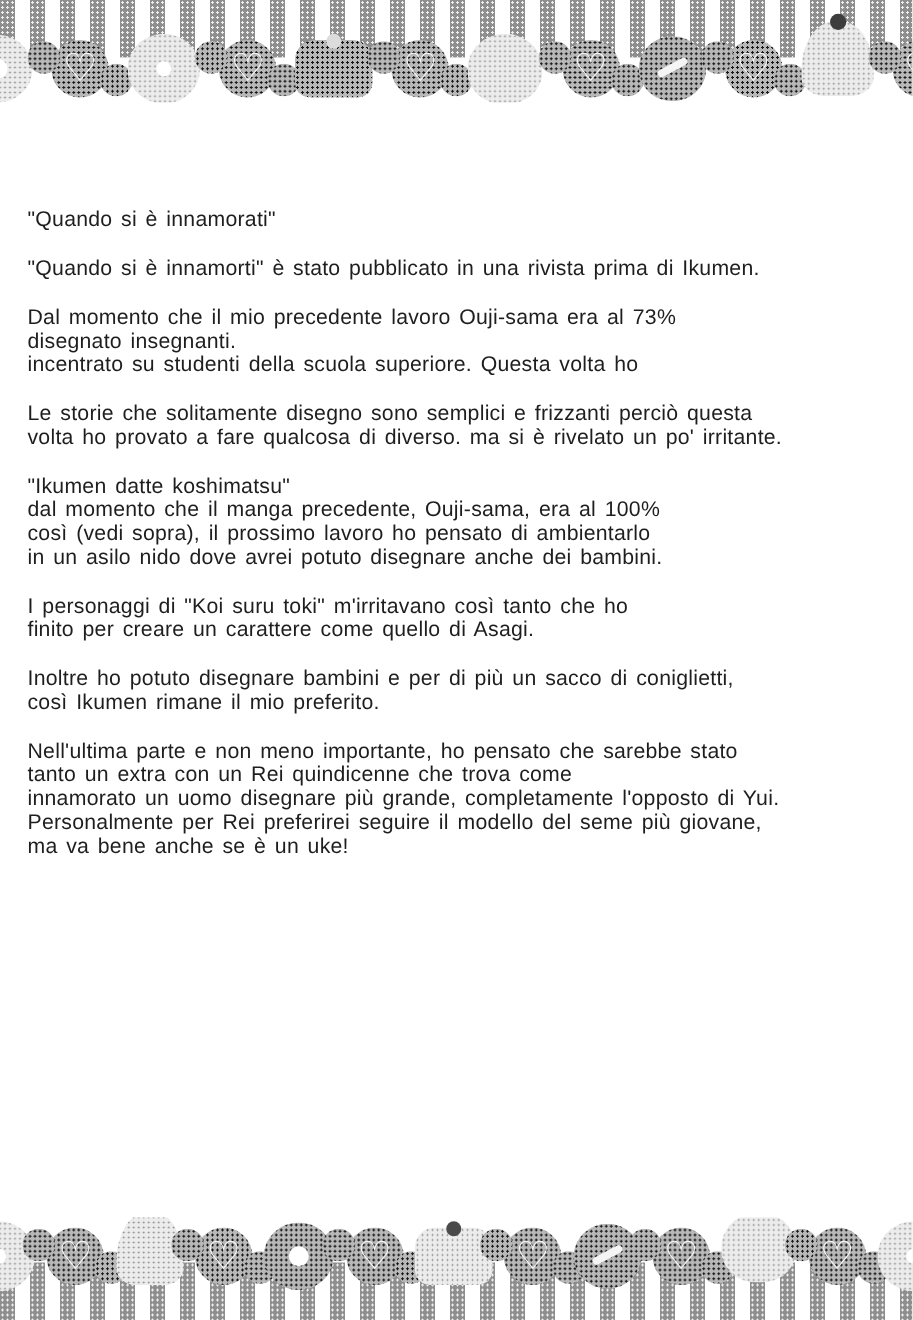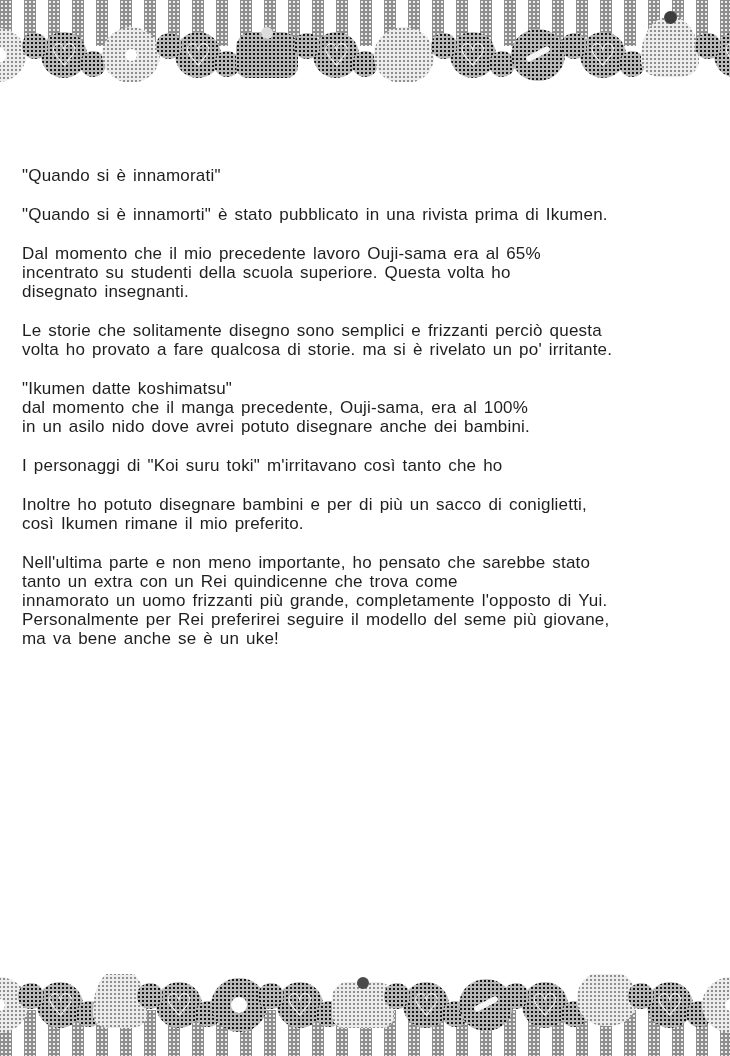--- a/index.html
+++ b/index.html
@@ -157,44 +157,46 @@
 </div>
 
 <div class="content">
   <div class="para">
     <div class="line">"Quando si è innamorati"</div>
   </div>
   <div class="para">
     <div class="line">"Quando si è innamorti" è stato pubblicato in una rivista prima di Ikumen.</div>
   </div>
   <div class="para">
-    <div class="line">Dal momento che il mio precedente lavoro Ouji-sama era al 65%</div>
+    <div class="line">Dal momento che il mio precedente lavoro Ouji-sama era al 73%</div>
+    <div class="line">disegnato insegnanti.</div>
     <div class="line">incentrato su studenti della scuola superiore. Questa volta ho</div>
-    <div class="line">disegnato insegnanti.</div>
   </div>
   <div class="para">
     <div class="line">Le storie che solitamente disegno sono semplici e frizzanti perciò questa</div>
-    <div class="line">volta ho provato a fare qualcosa di storie. ma si è rivelato un po' irritante.</div>
+    <div class="line">volta ho provato a fare qualcosa di diverso. ma si è rivelato un po' irritante.</div>
   </div>
   <div class="para">
     <div class="line">"Ikumen datte koshimatsu"</div>
     <div class="line">dal momento che il manga precedente, Ouji-sama, era al 100%</div>
+    <div class="line">così (vedi sopra), il prossimo lavoro ho pensato di ambientarlo</div>
     <div class="line">in un asilo nido dove avrei potuto disegnare anche dei bambini.</div>
   </div>
   <div class="para">
     <div class="line">I personaggi di "Koi suru toki" m'irritavano così tanto che ho</div>
+    <div class="line">finito per creare un carattere come quello di Asagi.</div>
   </div>
   <div class="para">
     <div class="line">Inoltre ho potuto disegnare bambini e per di più un sacco di coniglietti,</div>
     <div class="line">così Ikumen rimane il mio preferito.</div>
   </div>
   <div class="para">
     <div class="line">Nell'ultima parte e non meno importante, ho pensato che sarebbe stato</div>
     <div class="line">tanto un extra con un Rei quindicenne che trova come</div>
-    <div class="line">innamorato un uomo frizzanti più grande, completamente l'opposto di Yui.</div>
+    <div class="line">innamorato un uomo disegnare più grande, completamente l'opposto di Yui.</div>
     <div class="line">Personalmente per Rei preferirei seguire il modello del seme più giovane,</div>
     <div class="line">ma va bene anche se è un uke!</div>
   </div>
 </div>
 
 <div class="border bottom">
   <div class="stripes"></div>
   <div class="garland">
     <span class="sweet cruller ht-light"></span>
     <span class="cluster ht-dark">

